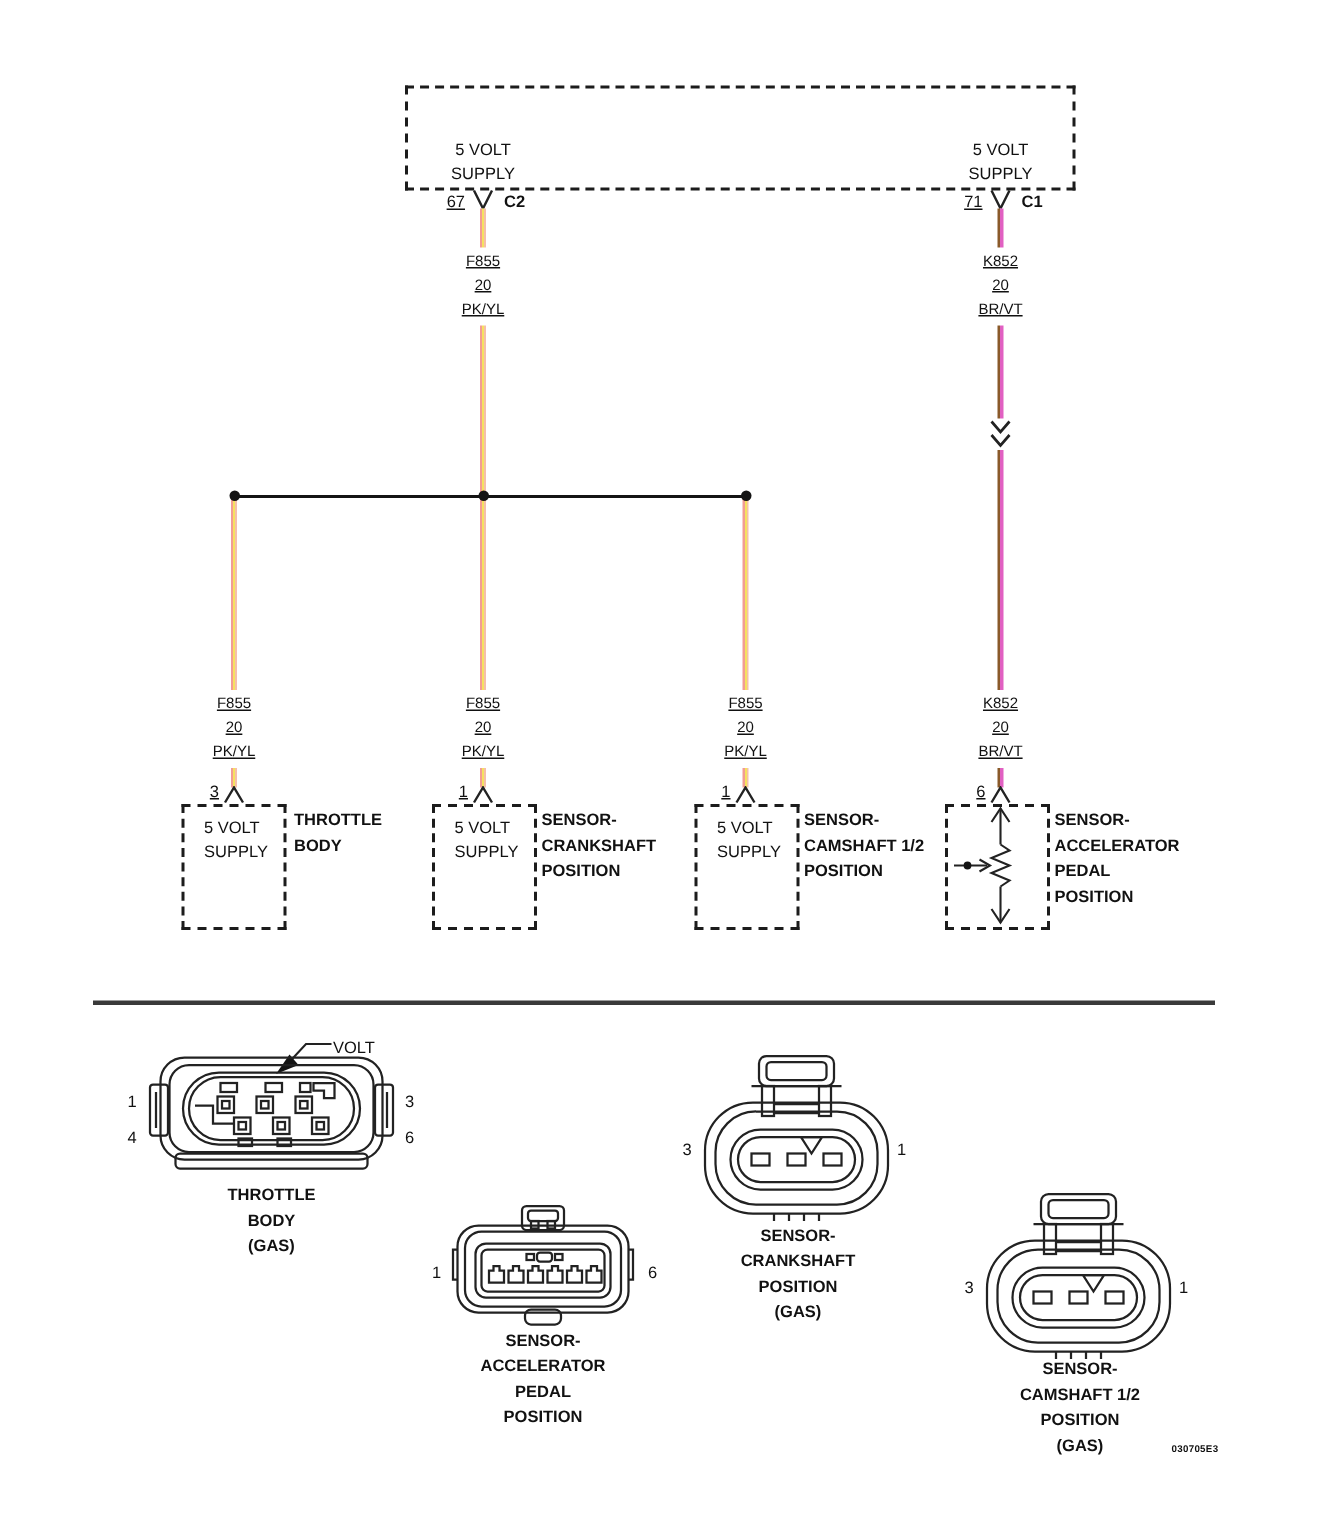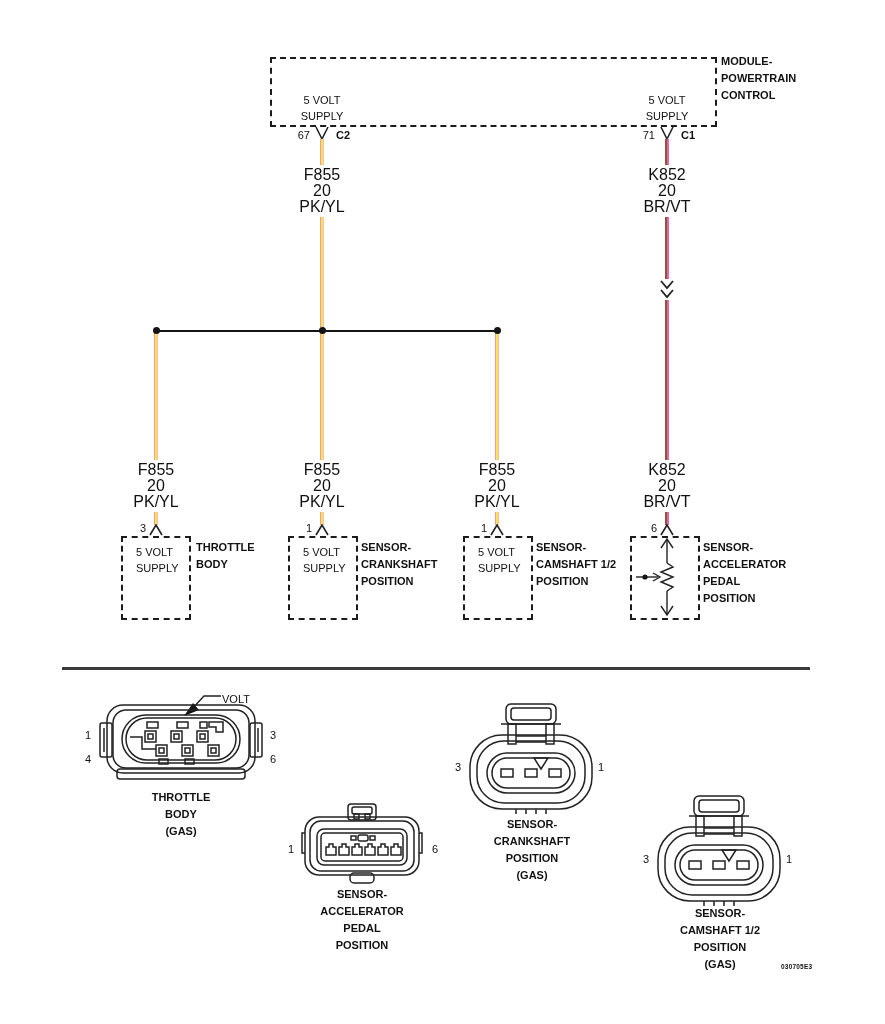--- a/index.html
+++ b/index.html
@@ -3,31 +3,31 @@
 <meta charset="utf-8">
 <style>
   html,body{margin:0;padding:0;background:#fff;}
   .stage{position:relative;width:885px;height:1024px;background:#ffffff;overflow:hidden;
          font-family:"Liberation Sans",sans-serif;color:#111;}
   .abs{position:absolute;}
   .txt{font-size:11px;line-height:16px;color:#111;}
   .bold{font-weight:bold;text-align:right;}
   .pre{white-space:pre-line;}
   .center{text-align:center;}
-  .right{text-align:right;}
+  .right{text-align:right;text-decoration:underline;}
 
   .module-box{border:2px dashed #1c1c1c;background:transparent;}
   .comp-box{border:2px dashed #1c1c1c;background:transparent;}
 
   .wire{position:absolute;width:4px;}
   .wire-pkyl{background:linear-gradient(90deg,var(--c-pk) 0 1.4px,var(--c-yl) 1.4px 2.8px,var(--c-pk2) 2.8px 4px);}
   .wire-brvt{background:linear-gradient(90deg,var(--c-br) 0 2px,var(--c-vt) 2px 4px);}
 
   .wire-label{position:absolute;transform:translateX(-50%);background:#fff;
-              font-size:16px;line-height:16px;text-align:center;padding:2px 6px;}
+              font-size:10px;line-height:16px;text-align:center;padding:2px 6px;text-decoration:underline;}
 
   .junction-line{position:absolute;height:2px;background:#141414;}
   .dot{position:absolute;width:7px;height:7px;border-radius:50%;background:#141414;}
 
   .caption{font-size:11px;line-height:17px;font-weight:bold;text-align:center;white-space:pre-line;}
   .comp-name{font-size:11px;line-height:17px;font-weight:bold;white-space:pre-line;}
   .func{font-size:11px;line-height:16px;white-space:pre-line;}
 
   svg .ln{stroke:#222;fill:none;}
   svg .fl{fill:#141414;stroke:none;}
@@ -37,23 +37,20 @@
 </head>
 <body>
 
 <div class="stage">
 
   <div class="abs module-box" style="left:270px;top:57px;width:443px;height:66px;"></div>
   <div class="abs txt center pre" style="left:292px;top:92px;width:60px;">5 VOLT
 SUPPLY</div>
   <div class="abs txt center pre" style="left:637px;top:92px;width:60px;">5 VOLT
 SUPPLY</div>
-  <div class="abs comp-name" style="left:721px;top:53px;">MODULE-
-POWERTRAIN
-CONTROL</div>
 
   <div class="abs txt right" style="left:284px;top:127px;width:26px;">67</div>
   <svg class="abs" style="left:314px;top:126px;" width="16" height="14" viewBox="0 0 16 14">
     <path class="ln" stroke-width="1.6" d="M2 1 L8 13 M14 1 L8 13"></path>
   </svg>
   <div class="abs txt bold" style="left:336px;top:127px;">C2</div>
 
   <div class="abs txt right" style="left:629px;top:127px;width:26px;">71</div>
   <svg class="abs" style="left:659px;top:126px;" width="16" height="14" viewBox="0 0 16 14">
     <path class="ln" stroke-width="1.6" d="M2 1 L8 13 M14 1 L8 13"></path>

